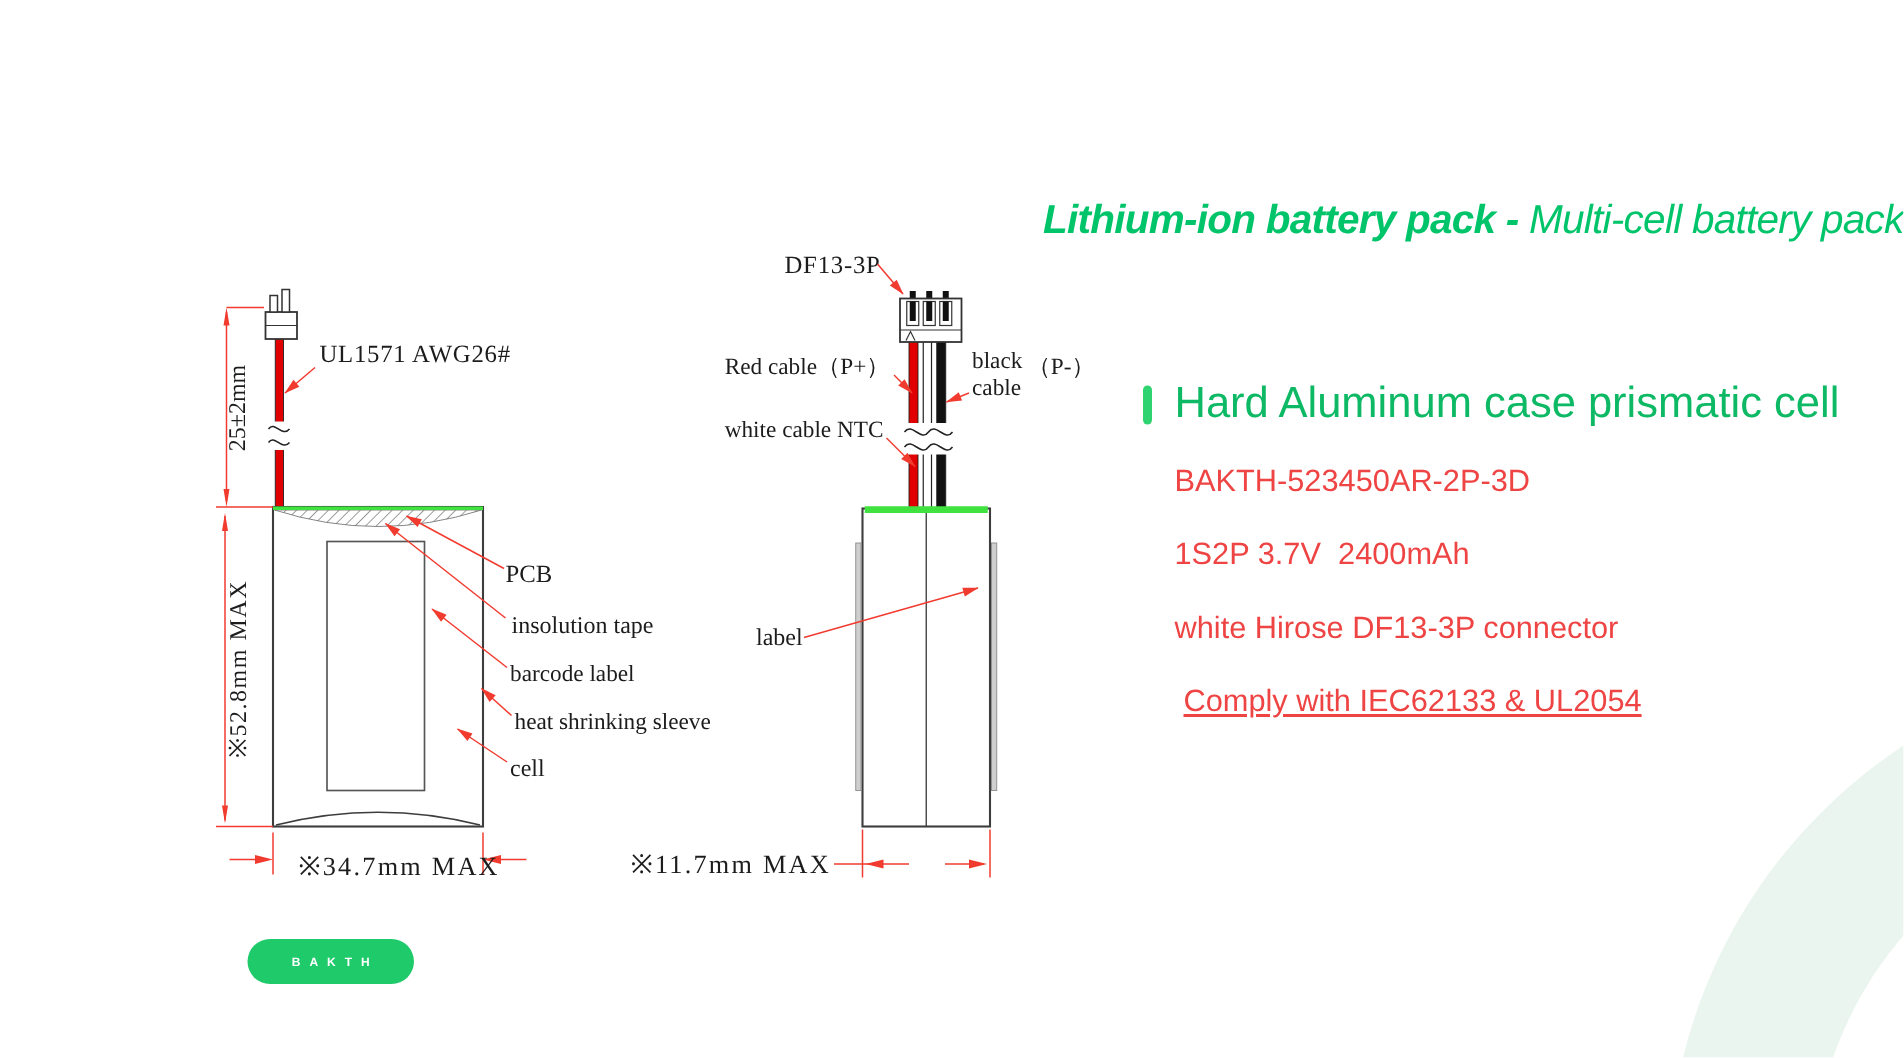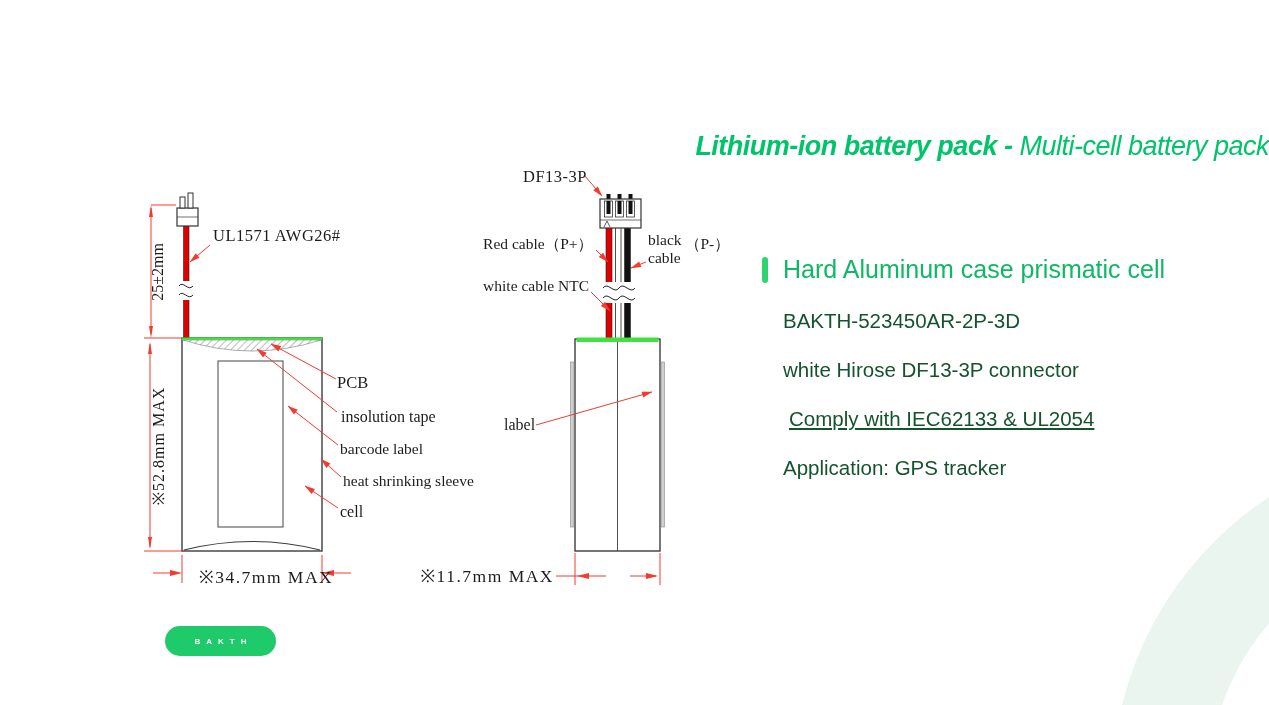--- a/index.html
+++ b/index.html
@@ -18,23 +18,23 @@
   
   .diagram{position:absolute;left:0;top:0;width:1269px;height:705px;}
   .cad-text{font-family:"Liberation Serif",serif;fill:#1c1c1c;}
   
   .spec-panel{position:absolute;left:762px;top:253px;width:470px;}
   .spec-heading-row{position:relative;padding-left:21px;margin-bottom:10px;}
   .accent-bar{
     position:absolute;left:0;top:4px;width:6px;height:26px;border-radius:3px;
     background:#2fd36f;
   }
-  .spec-heading{font-size:25px;line-height:33px;color:#0db964;}
+  .spec-heading{font-size:29px;line-height:33px;color:#0db964;}
   .spec-line{
-    font-size:20.5px;line-height:49px;height:49px;color:#14532d;
+    font-size:20.5px;line-height:49px;height:49px;color:#ef4444;
     white-space:pre-wrap;padding-left:21px;
   }
   .spec-line.indent{padding-left:27px;text-decoration:underline;}
   
   .brand-pill{
     position:absolute;left:165px;top:626px;width:111px;height:30px;
     background:#1fca6a;border-radius:15px;border:none;cursor:pointer;
     display:flex;align-items:center;justify-content:center;
   }
   .brand-pill span{
@@ -195,22 +195,22 @@
       <text class="cad-text" x="554" y="582" font-size="17.5" letter-spacing="1.5" text-anchor="end">※11.7mm MAX</text>
     </g>
   </svg>
 
   <div class="spec-panel">
     <div class="spec-heading-row">
       <span class="accent-bar"></span>
       <span class="spec-heading">Hard Aluminum case prismatic cell</span>
     </div>
     <div class="spec-line">BAKTH-523450AR-2P-3D</div>
+    <div class="spec-line">1S2P 3.7V  2400mAh</div>
     <div class="spec-line">white Hirose DF13-3P connector</div>
     <div class="spec-line indent">Comply with IEC62133 &amp; UL2054</div>
-    <div class="spec-line">Application: GPS tracker</div>
   </div>
 
   <button class="brand-pill">
     <span>BAKTH</span>
   </button>
 
 </div>
 
 </body></html>

